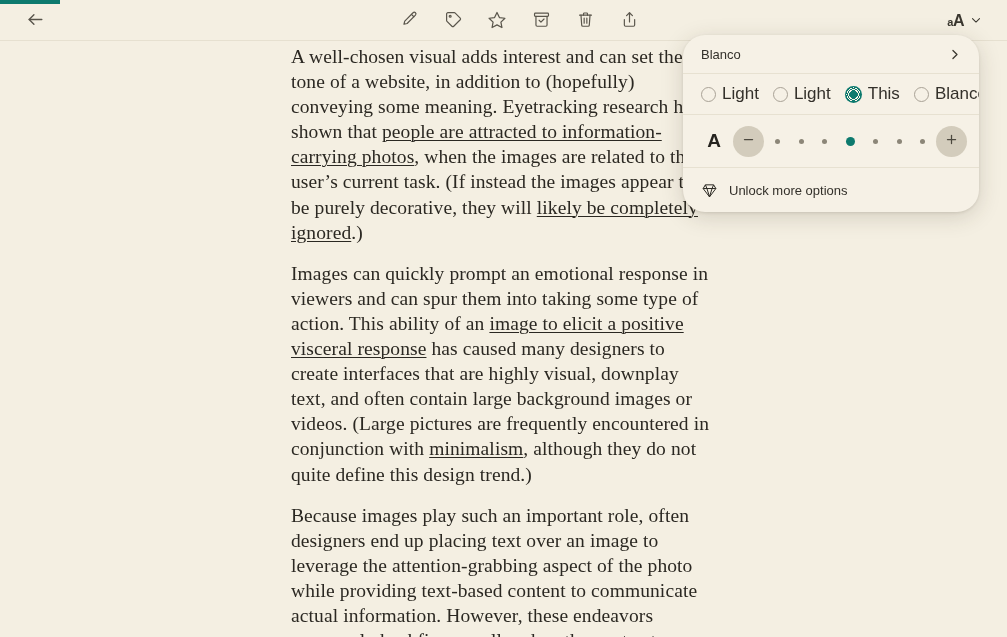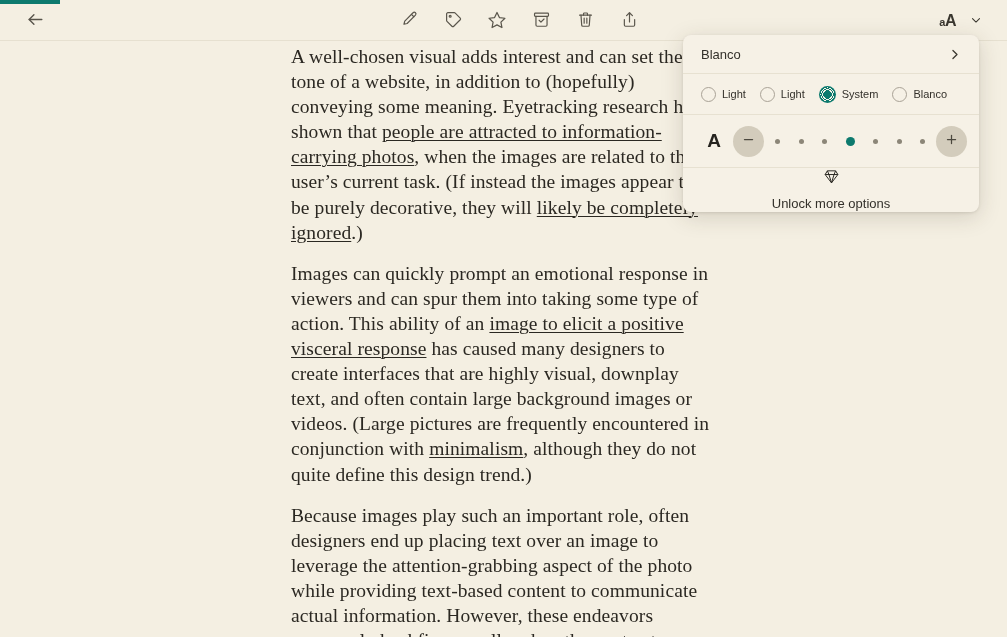--- a/index.html
+++ b/index.html
@@ -64,21 +64,21 @@
     display: flex; align-items: center; justify-content: center;
     cursor: pointer;
     background: none; border: none;
     color: #5a564c;
   }
 
   #appearance-button {
     position: absolute;
     right: 24px; top: 8px;
     height: 26px;
-    display: flex; align-items: center; gap: 13px;
+    display: flex; align-items: center; gap: 5px;
     cursor: pointer;
     background: none; border: none;
     color: #3a372f;
   }
   #appearance-button .aa {
     font-weight: 700;
     letter-spacing: -0.5px;
     line-height: 1;
   }
   #appearance-button .aa .small { font-size: 11px; }
@@ -112,21 +112,21 @@
     cursor: pointer;
   }
 
   
   #appearance-popover {
     position: absolute;
     left: 683px;
     top: 35px;
     width: 296px;
     background: #f6f1e6;
-    border-radius: 8px;
+    border-radius: 22px;
     box-shadow: 0 5px 22px rgba(60,50,30,0.17), 0 1px 3px rgba(60,50,30,0.12);
     z-index: 50;
     overflow: hidden;
   }
 
   .pop-row {
     border-bottom: 1px solid #e7e1d1;
   }
   .pop-row:last-child { border-bottom: none; }
 
@@ -171,21 +171,21 @@
     width: 17px; height: 17px;
     background:
       radial-gradient(circle,
         #0d7a6e 0 4.2px,
         #f6f1e6 4.2px 5.2px,
         #0d7a6e 5.2px 6.1px,
         #f6f1e6 6.1px 7.0px,
         #0d7a6e 7.0px 8.5px);
   }
   .theme-label {
-    font-size: 11px;
+    font-size: 17px;
     color: #33302a;
     white-space: nowrap;
   }
 
   
   #size-row {
     height: 53px;
     display: flex;
     align-items: center;
     padding: 0 12px;
@@ -228,21 +228,20 @@
   }
 
   
   #unlock-row {
     height: 44px;
     display: flex;
     align-items: center;
     gap: 11px;
     padding: 0 18px;
     cursor: pointer;
-    flex-direction: column;
   }
   #unlock-label {
     font-size: 13px;
     color: #33302a;
   }
   #gem-icon { display: flex; color: #2b2822; }
 </style>
 </head>
 <body>
 
@@ -358,21 +357,21 @@
       <div class="theme-opt">
         <span class="radio"></span>
         <span class="theme-label">Light</span>
       </div>
       <div class="theme-opt">
         <span class="radio"></span>
         <span class="theme-label">Light</span>
       </div>
       <div class="theme-opt">
         <span class="radio selected"></span>
-        <span class="theme-label">System</span>
+        <span class="theme-label">This</span>
       </div>
       <div class="theme-opt">
         <span class="radio"></span>
         <span class="theme-label">Blanco</span>
       </div>
     </div>
 
   <div class="pop-row" id="size-row">
     <span id="size-A">A</span>
     <button class="circ-btn">

